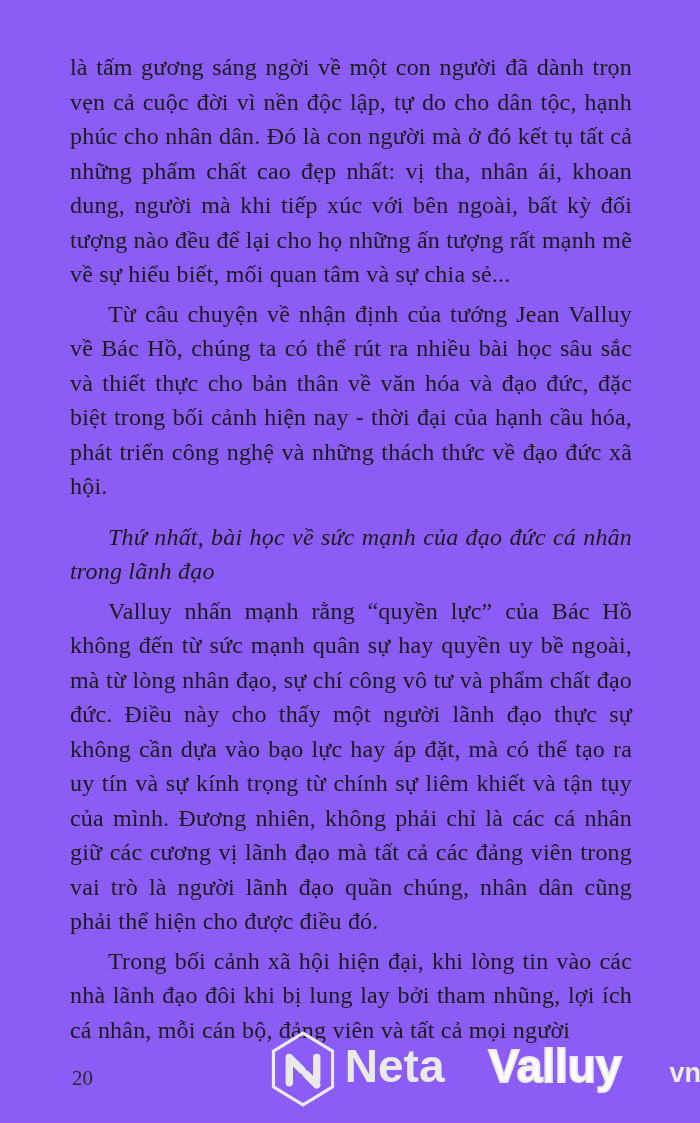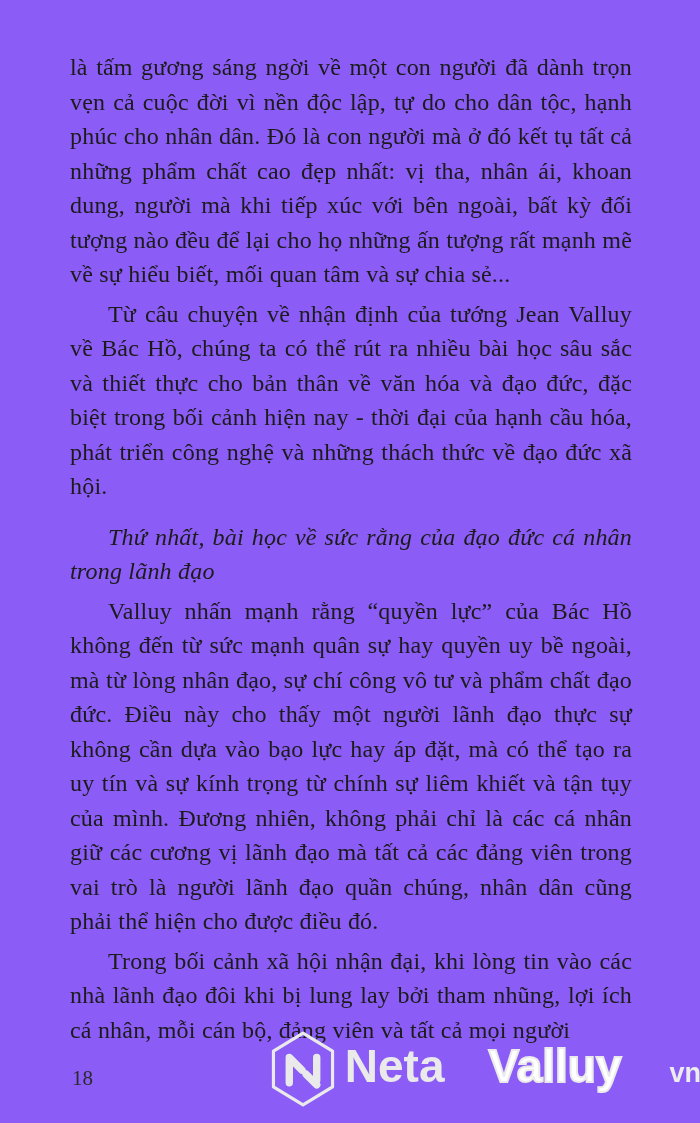--- a/index.html
+++ b/index.html
@@ -90,26 +90,26 @@
 </style>
 </head>
 <body>
 
 <div id="page">
 
   <main id="text-block">
 
   <p class="block paragraph">là tấm gương sáng ngời về một con người đã dành trọn vẹn cả cuộc đời vì nền độc lập, tự do cho dân tộc, hạnh phúc cho nhân dân. Đó là con người mà ở đó kết tụ tất cả những phẩm chất cao đẹp nhất: vị tha, nhân ái, khoan dung, người mà khi tiếp xúc với bên ngoài, bất kỳ đối tượng nào đều để lại cho họ những ấn tượng rất mạnh mẽ về sự hiểu biết, mối quan tâm và sự chia sẻ...</p>
       <p class="block paragraph indent">Từ câu chuyện về nhận định của tướng Jean Valluy về Bác Hồ, chúng ta có thể rút ra nhiều bài học sâu sắc và thiết thực cho bản thân về văn hóa và đạo đức, đặc biệt trong bối cảnh hiện nay - thời đại của hạnh cầu hóa, phát triển công nghệ và những thách thức về đạo đức xã hội.</p>
-      <p class="block heading indent">Thứ nhất, bài học về sức rằng của đạo đức cá nhân trong lãnh đạo</p>
+      <p class="block heading indent">Thứ nhất, bài học về sức mạnh của đạo đức cá nhân trong lãnh đạo</p>
       <p class="block paragraph indent">Valluy nhấn mạnh rằng “quyền lực” của Bác Hồ không đến từ sức mạnh quân sự hay quyền uy bề ngoài, mà từ lòng nhân đạo, sự chí công vô tư và phẩm chất đạo đức. Điều này cho thấy một người lãnh đạo thực sự không cần dựa vào bạo lực hay áp đặt, mà có thể tạo ra uy tín và sự kính trọng từ chính sự liêm khiết và tận tụy của mình. Đương nhiên, không phải chỉ là các cá nhân giữ các cương vị lãnh đạo mà tất cả các đảng viên trong vai trò là người lãnh đạo quần chúng, nhân dân cũng phải thể hiện cho được điều đó.</p>
-      <p class="block paragraph indent">Trong bối cảnh xã hội nhận đại, khi lòng tin vào các nhà lãnh đạo đôi khi bị lung lay bởi tham nhũng, lợi ích cá nhân, mỗi cán bộ, đảng viên và tất cả mọi người</p>
+      <p class="block paragraph indent">Trong bối cảnh xã hội hiện đại, khi lòng tin vào các nhà lãnh đạo đôi khi bị lung lay bởi tham nhũng, lợi ích cá nhân, mỗi cán bộ, đảng viên và tất cả mọi người</p>
     </main>
 
-  <div id="page-number">18</div>
+  <div id="page-number">20</div>
 
   <div id="watermark">
     <svg class="wm-logo" viewBox="0 0 64 72" xmlns="http://www.w3.org/2000/svg">
       <polygon points="32,2 60,19 60,53 32,70 4,53 4,19" fill="none" stroke="#eaeaea" stroke-width="3" stroke-linejoin="round"></polygon>
       <path d="M19 49 L19 25 L31 37 M35 41 L45 51 M45 47 L45 25" fill="none" stroke="#eaeaea" stroke-width="7" stroke-linecap="round" stroke-linejoin="round"></path>
     </svg>
     <div class="wm-text">
       <span class="wm-neta">Neta</span>
         <span class="wm-books">Valluy</span>
         <span class="wm-tld">vn</span>

